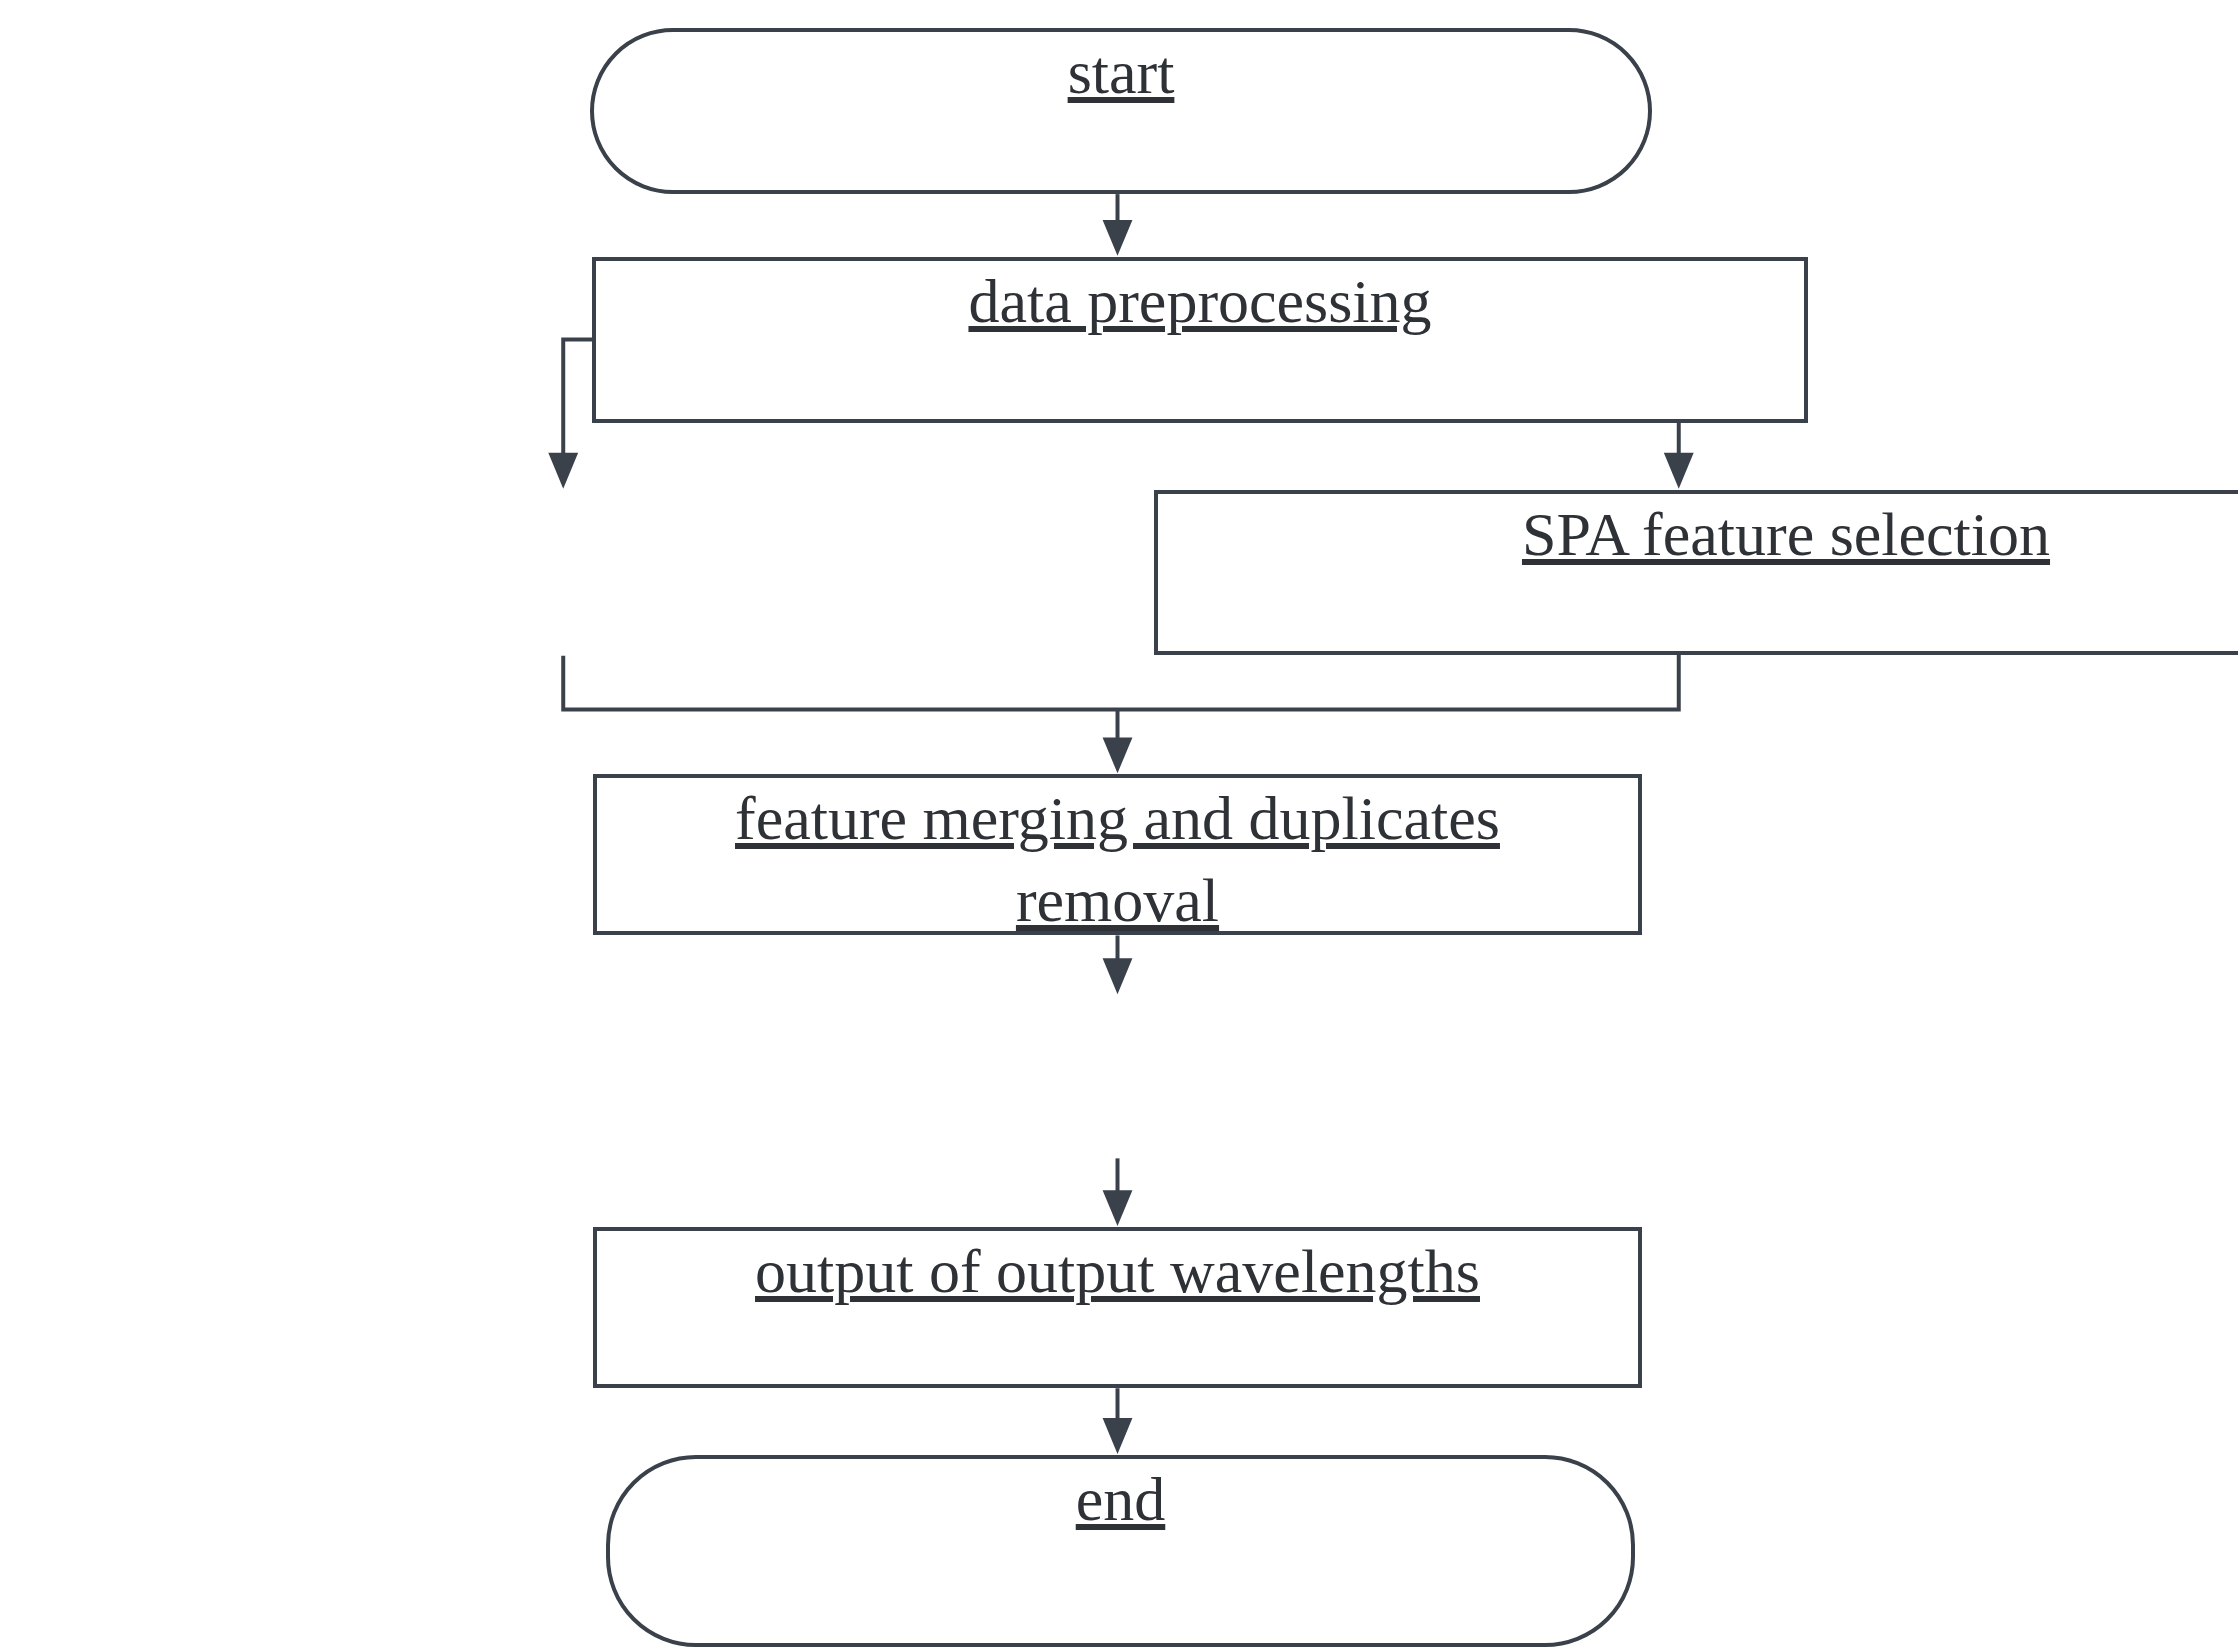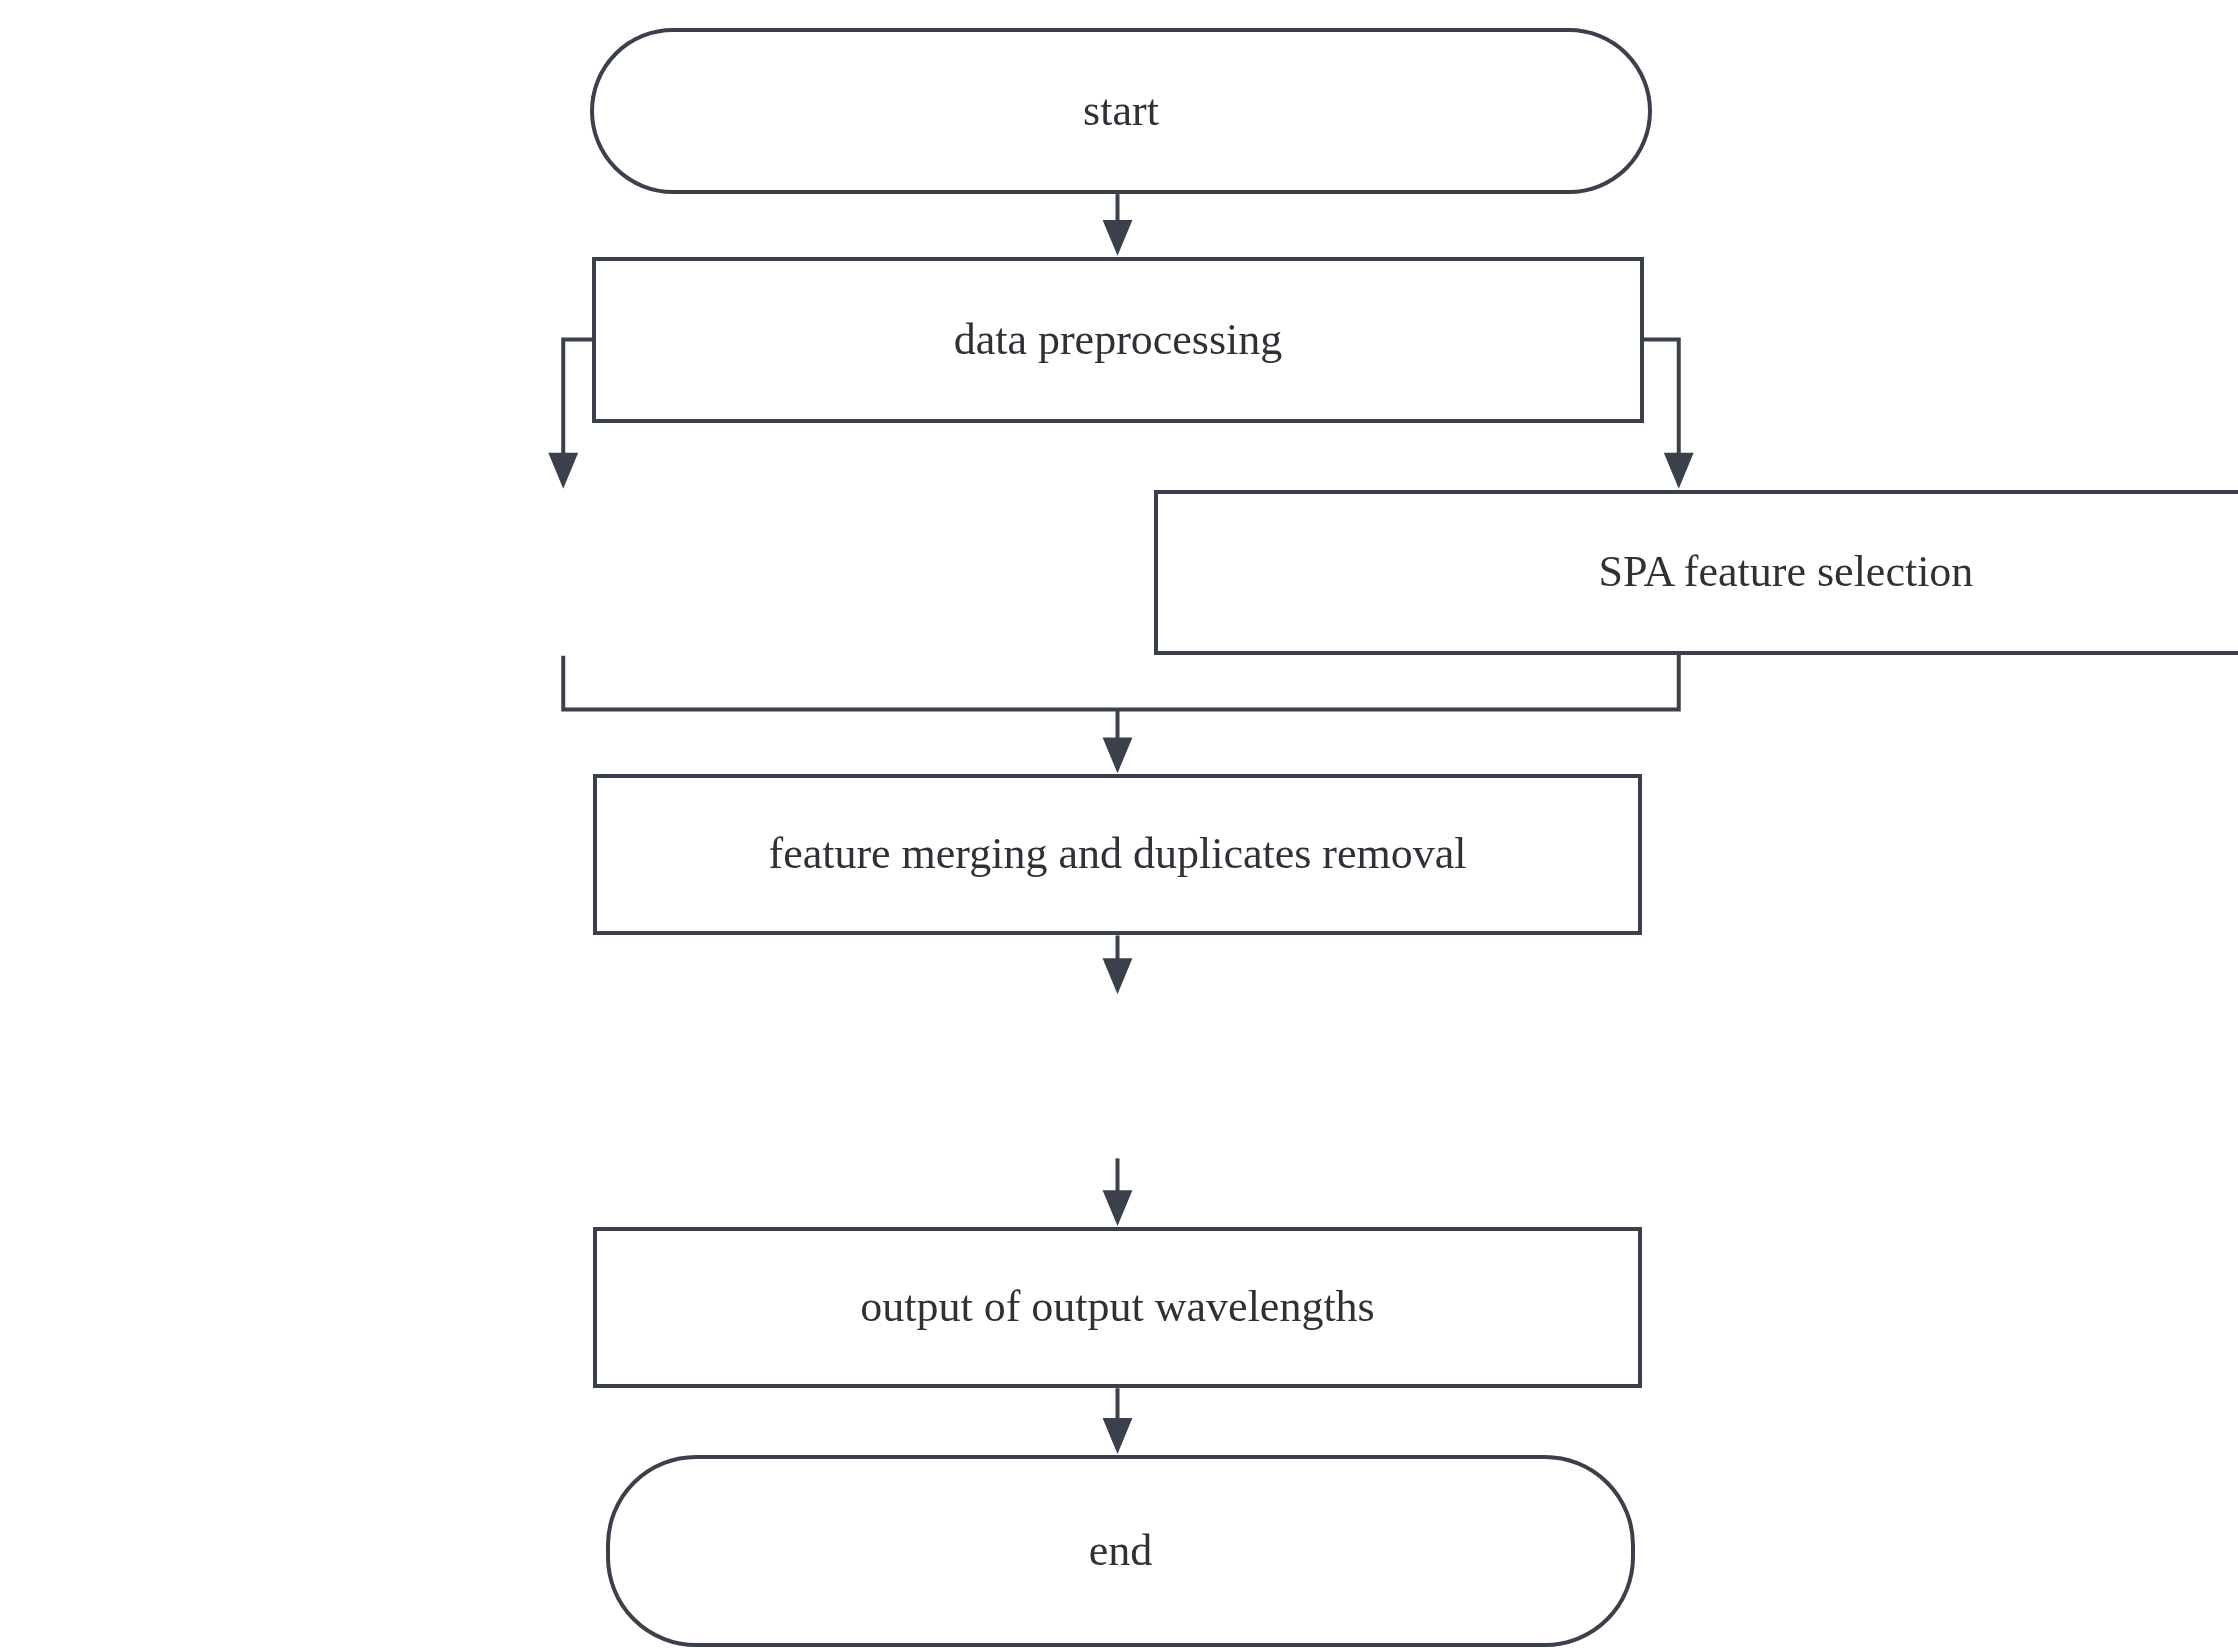--- a/index.html
+++ b/index.html
@@ -21,26 +21,27 @@
     left:0;top:0;
     width:2239px;
     height:1651px;
   }
   .node{
     position:absolute;
     box-sizing:border-box;
     background:var(--bg);
     border:4px solid var(--stroke);
     display:flex;
-    align-items:center;
+    align-items:flex-start;
     justify-content:center;
     text-align:center;
     color:var(--text);
-    font-size:44px;
+    font-size:62px;
     line-height:1.32;
+    text-decoration:underline;
   }
   .stadium{
     border-radius:90px;
   }
   .node .label{
     display:block;
     padding:0 40px;
   }
 </style>
 </head>
@@ -84,21 +85,21 @@
     <g>
       <path d="M1123,1395 L1123,1428"></path>
       <polygon points="1108,1425 1138,1425 1123,1461" fill="#3a414a" stroke="none"></polygon>
     </g>
   </svg>
 
   <div class="node stadium" style="left:590px; top:28px; width:1062px; height:166px;">
     <span class="label">start</span>
   </div>
 
-  <div class="node" style="left:592px; top:257px; width:1052px; height:166px;">
+  <div class="node" style="left:592px; top:257px; width:1216px; height:166px;">
     <span class="label">data preprocessing</span>
   </div>
 
 
   <div class="node" style="left:1154px; top:490px; width:1240px; height:165px;padding-left:24px;">
     <span class="label">SPA feature selection</span>
   </div>
 
   <div class="node" style="left:593px; top:774px; width:1049px; height:161px;">
     <span class="label" style="padding:0 117px;">feature merging and duplicates removal</span>

